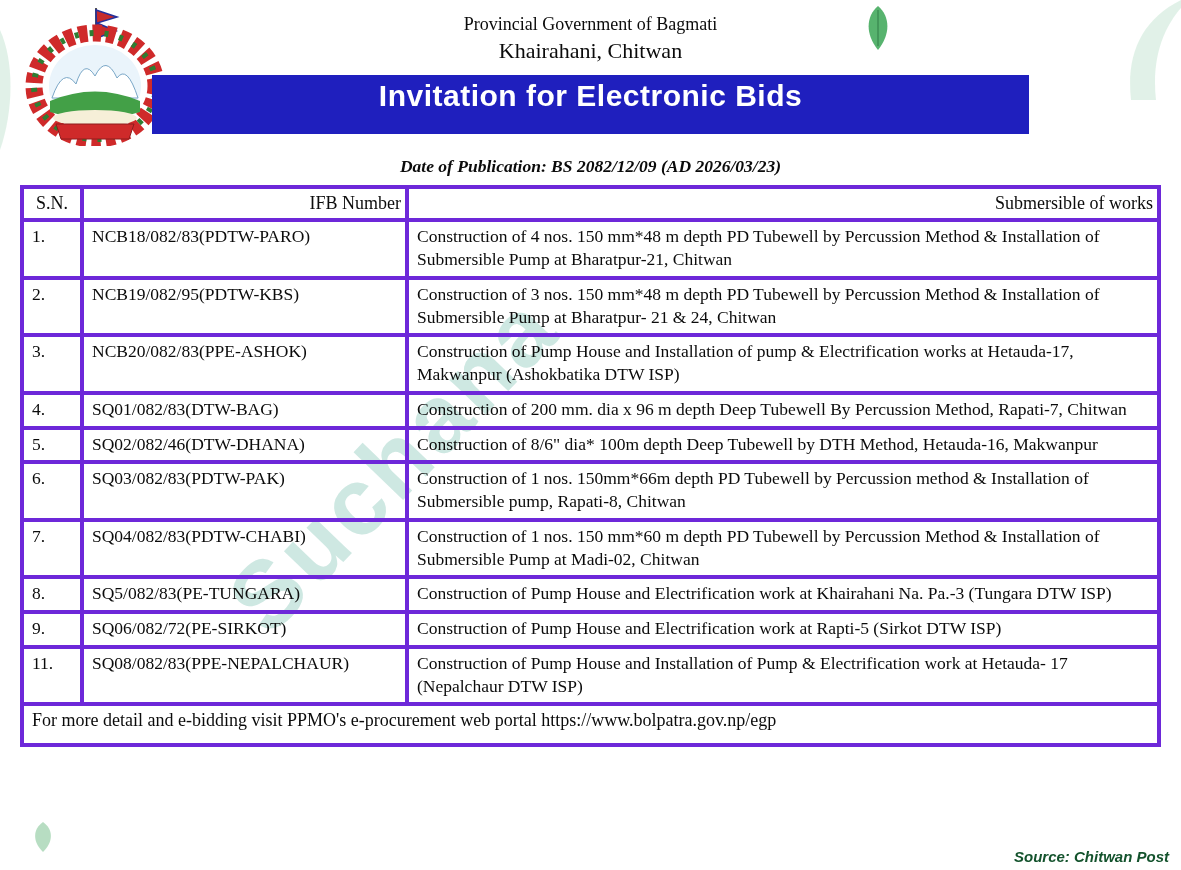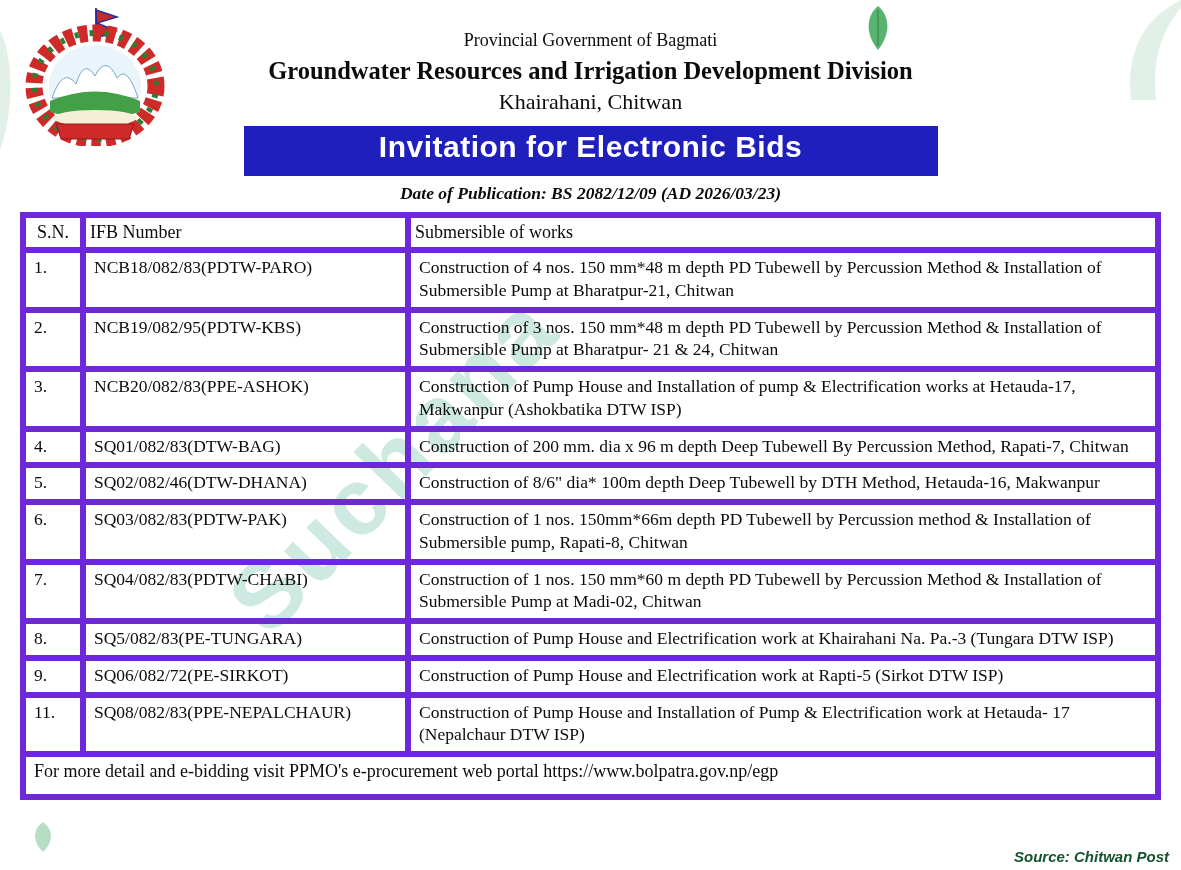--- a/index.html
+++ b/index.html
@@ -30,70 +30,70 @@
     pointer-events: none;
     white-space: nowrap;
   }
   .deco { position: absolute; z-index: 0; pointer-events: none; }
   .deco-tr { right: 288px; top: 6px; opacity: 0.85; }
   .deco-edge { right: 0; top: 0; opacity: 0.30; }
   .deco-bl { left: 30px; bottom: 18px; opacity: 0.55; }
   .deco-l { left: 0px; top: 30px; opacity: 0.30; }
 
   
-  .head { position: relative; z-index: 1; text-align: center; padding-top: 28px; }
+  .head { position: relative; z-index: 1; text-align: center; padding-top: 12px; }
   .h-gov, .h-ministry { font-size: 18px; line-height: 1.35; }
   .h-division { font-size: 24.5px; font-weight: bold; line-height: 1.3; margin-top: 3px; }
   .h-loc { font-size: 22px; line-height: 1.3; margin-top: 1px; }
 
   .emblem { position: absolute; left: 18px; top: 8px; z-index: 1; }
 
   .banner {
     position: relative; z-index: 1;
-    width: 694px;
+    width: 877px;
     margin: 9px auto 0;
     background: #1f1fbe;
     color: #ffffff;
     text-align: center;
     font-family: "Liberation Sans", sans-serif;
     font-weight: bold;
     font-size: 30px;
     letter-spacing: 0.5px;
-    padding: 4px 0 12px;
+    padding: 4px 0 21px;
   }
 
   .date-line {
     position: relative; z-index: 1;
     text-align: center;
     font-style: italic;
     font-weight: 600;
     font-size: 17.5px;
-    margin-top: 7px;
+    margin-top: 22px;
   }
 
   
   table.notice {
     position: relative; z-index: 1;
     width: 1141px;
     margin: 8px auto 0;
     border-collapse: collapse;
     table-layout: fixed;
     background: transparent;
   }
   .notice th, .notice td {
-    border: 6px solid #6d28d9;
+    border: 4px solid #6d28d9;
     padding: 3px 8px 5px;
     font-size: 17.5px;
     line-height: 1.3;
     vertical-align: top;
     font-weight: normal;
     text-align: left;
     overflow: hidden;
   }
-  .notice th { text-align: left; font-size: 18px; padding: 3px 4px; }
+  .notice th { text-align: right; font-size: 18px; padding: 3px 4px; }
   .notice th.th-sn { text-align: center; }
   .col-sn  { width: 60px; }
   .col-ifb { width: 325px; }
   .notice td.footer-cell { font-size: 18px; padding: 3px 8px 10px; }
 
   
   .source {
     position: absolute;
     right: 12px;
     bottom: 5px;
@@ -133,21 +133,20 @@
     <ellipse cx="77" cy="78" rx="61" ry="53" fill="none" stroke="#2e7d32" stroke-width="6" stroke-dasharray="4 11" stroke-dashoffset="7"></ellipse>
     <ellipse cx="77" cy="78" rx="46" ry="41" fill="#eaf4fb"></ellipse>
     <path d="M34 90 Q45 58 58 76 Q66 50 77 68 Q88 46 99 70 Q109 56 120 90 Z" fill="#ffffff" stroke="#7aa7c7" stroke-width="1"></path>
     <path d="M32 93 Q77 74 122 93 L122 104 Q77 118 32 104 Z" fill="#43a047"></path>
     <ellipse cx="77" cy="110" rx="42" ry="8" fill="#f6efd8"></ellipse>
     <path d="M38 116 L116 116 L111 131 L43 131 Z" fill="#cf2a2a" stroke="#8e1c1c" stroke-width="1"></path>
   </svg>
 
   <div class="head">
     <div class="h-gov">Provincial Government of Bagmati</div>
-    <div class="h-division">Groundwater Resources and Irrigation Development Division</div>
     <div class="h-loc">Khairahani, Chitwan</div>
   </div>
 
   <div class="banner">Invitation for Electronic Bids</div>
 
   <div class="date-line">Date of Publication: BS 2082/12/09 (AD 2026/03/23)</div>
 
   <table class="notice">
     <colgroup>
       <col class="col-sn">

